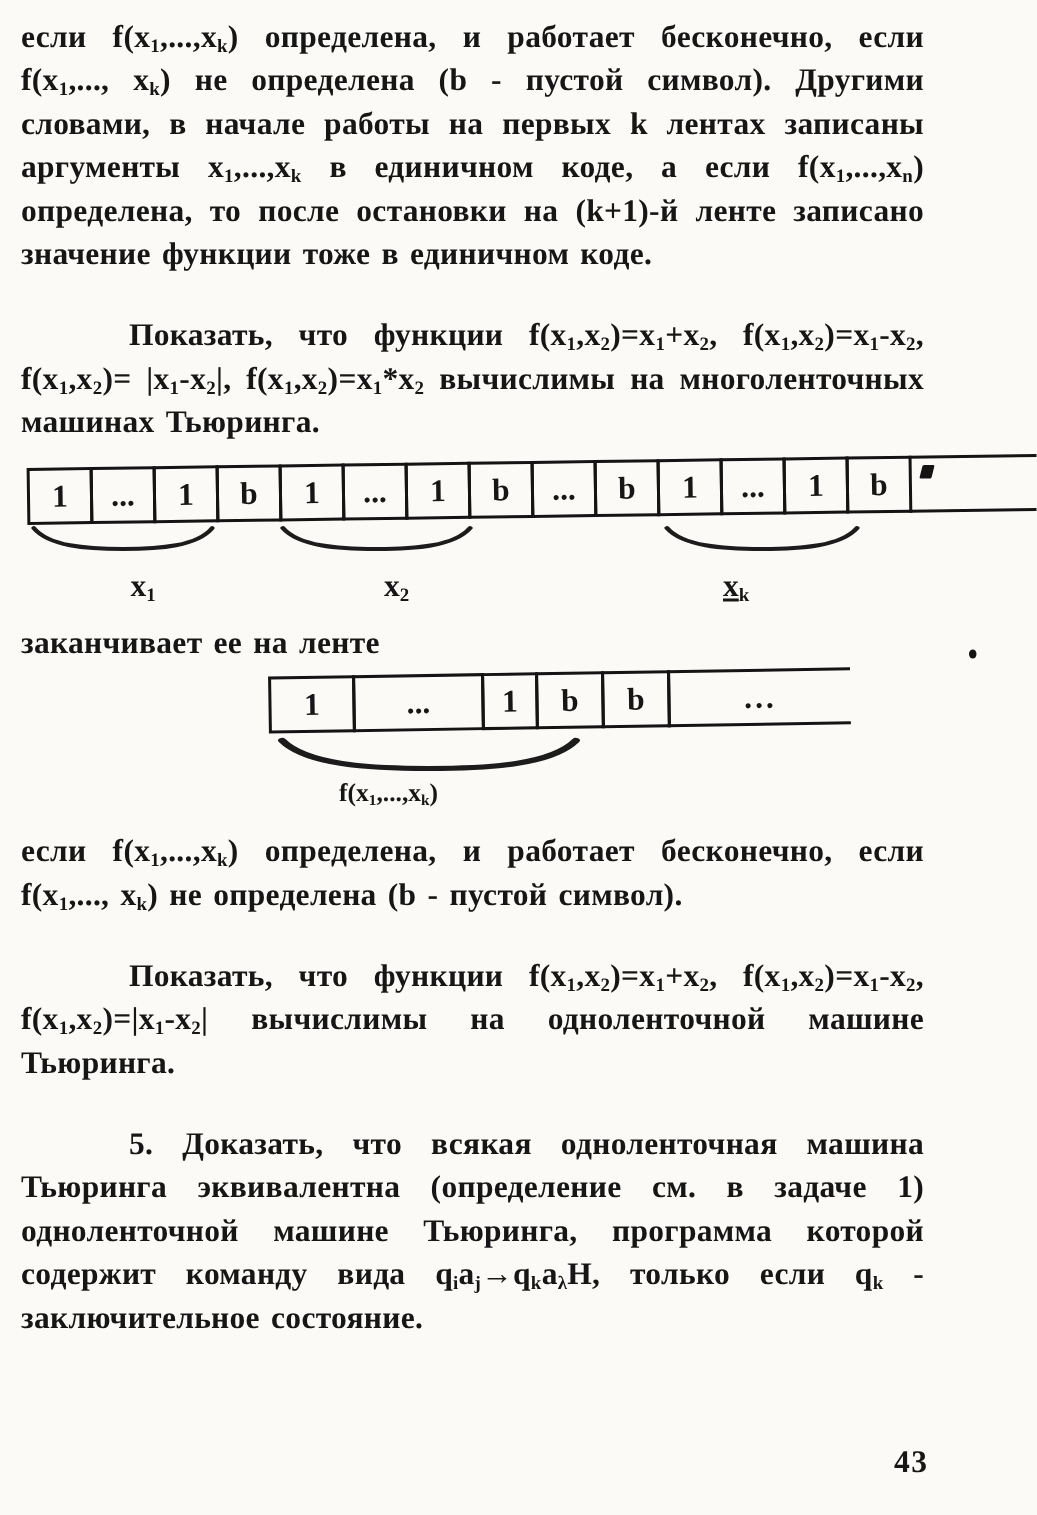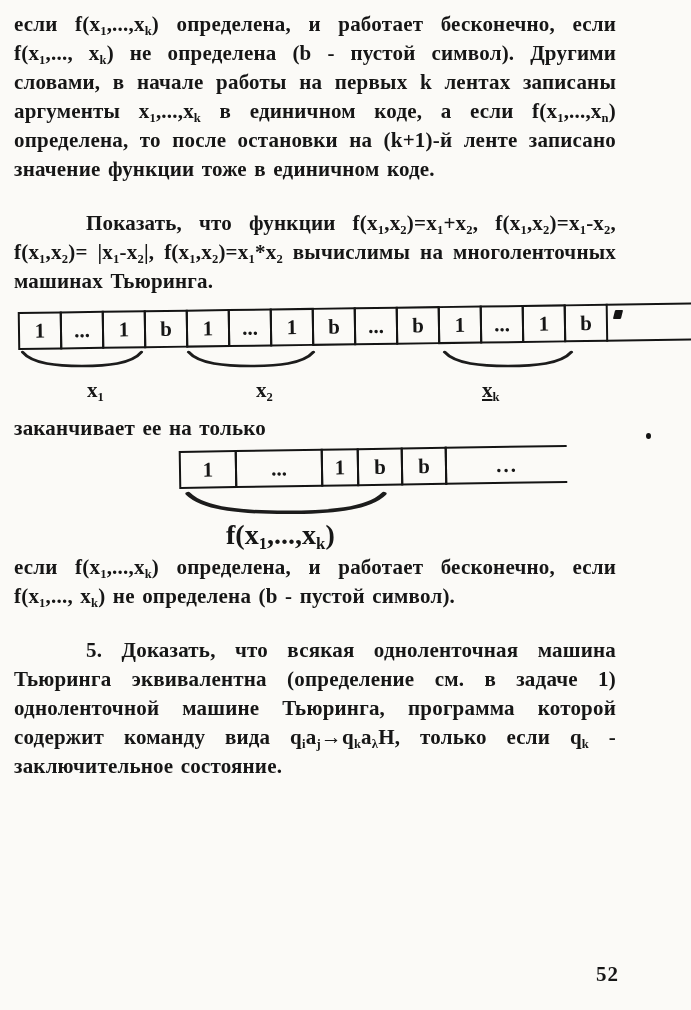--- a/index.html
+++ b/index.html
@@ -72,21 +72,21 @@
   .tb2 .brace{ top:46px; left:170px; width:204px; height:24px; }
 
   .tlabel{
     position:absolute;
     font-size:21px; font-weight:700;
   }
   .tb1 .tlabel{ top:76px; }
   .l1{ left:73px; }
   .l2{ left:226px;margin-left:16px; }
   .l3{ left:468px;text-decoration:underline; }
-  .tb2 .tlabel{ top:74px; left:212px; font-size:28px; }
+  .tb2 .tlabel{ top:74px; left:212px; font-size:17px; }
 
   .speck{ position:absolute; background:#141414; border-radius:1px; }
   .speck1{ left:600px; top:8px; width:8px; height:9px; transform:skewX(-14deg); }
   .speck2{ left:632px; top:-12px; width:5px; height:6px; border-radius:50%; }
 
   .page-number{
     position:absolute;
     left:596px; top:962px;
     font-size:21px; font-weight:700;
     letter-spacing:1px;
@@ -130,21 +130,21 @@
       <path d="M2,2 C10,14 30,16 50,16 C70,16 90,14 98,2"></path>
     </svg>
     <svg class="brace b3" viewBox="0 0 100 18" preserveAspectRatio="none">
       <path d="M2,2 C10,14 30,16 50,16 C70,16 90,14 98,2"></path>
     </svg>
     <span class="tlabel l1">x<sub>1</sub></span>
     <span class="tlabel l2">x<sub>2</sub></span>
     <span class="tlabel l3">x<sub>k</sub></span>
   </div>
 
-  <p class="para">заканчивает ее на только</p>
+  <p class="para">заканчивает ее на ленте</p>
 
   <div class="tape-block tb2">
     <div class="tape tape2">
       <div class="cells">
           <div class="cell">1</div>
           <div class="cell">...</div>
           <div class="cell">1</div>
           <div class="cell">b</div>
           <div class="cell">b</div>
           <div class="cell">...</div>
@@ -152,19 +152,20 @@
     </div>
     <div class="speck speck2"></div>
     <svg class="brace" viewBox="0 0 100 18" preserveAspectRatio="none">
       <path d="M2,2 C10,14 30,16 50,16 C70,16 90,14 98,2"></path>
     </svg>
     <span class="tlabel">f(x<sub>1</sub>,...,x<sub>k</sub>)</span>
   </div>
 
   <p class="para">если f(x<sub>1</sub>,...,x<sub>k</sub>) определена, и работает бесконечно, если f(x<sub>1</sub>,..., x<sub>k</sub>) не определена (b - пустой символ).</p>
 
+  <p class="para indent">Показать, что функции f(x<sub>1</sub>,x<sub>2</sub>)=x<sub>1</sub>+x<sub>2</sub>, f(x<sub>1</sub>,x<sub>2</sub>)=x<sub>1</sub>-x<sub>2</sub>, f(x<sub>1</sub>,x<sub>2</sub>)=|x<sub>1</sub>-x<sub>2</sub>| вычислимы на одноленточной машине Тьюринга.</p>
 
 
   <p class="para indent">5. Доказать, что всякая одноленточная машина Тьюринга эквивалентна (определение см. в задаче 1) одноленточной машине Тьюринга, программа которой содержит команду вида q<sub>i</sub>a<sub>j</sub>→q<sub>k</sub>a<sub>λ</sub>H, только если q<sub>k</sub> - заключительное состояние.</p>
 
-  <div class="page-number">52</div>
+  <div class="page-number">43</div>
 
 </div>
 
 </body></html>

